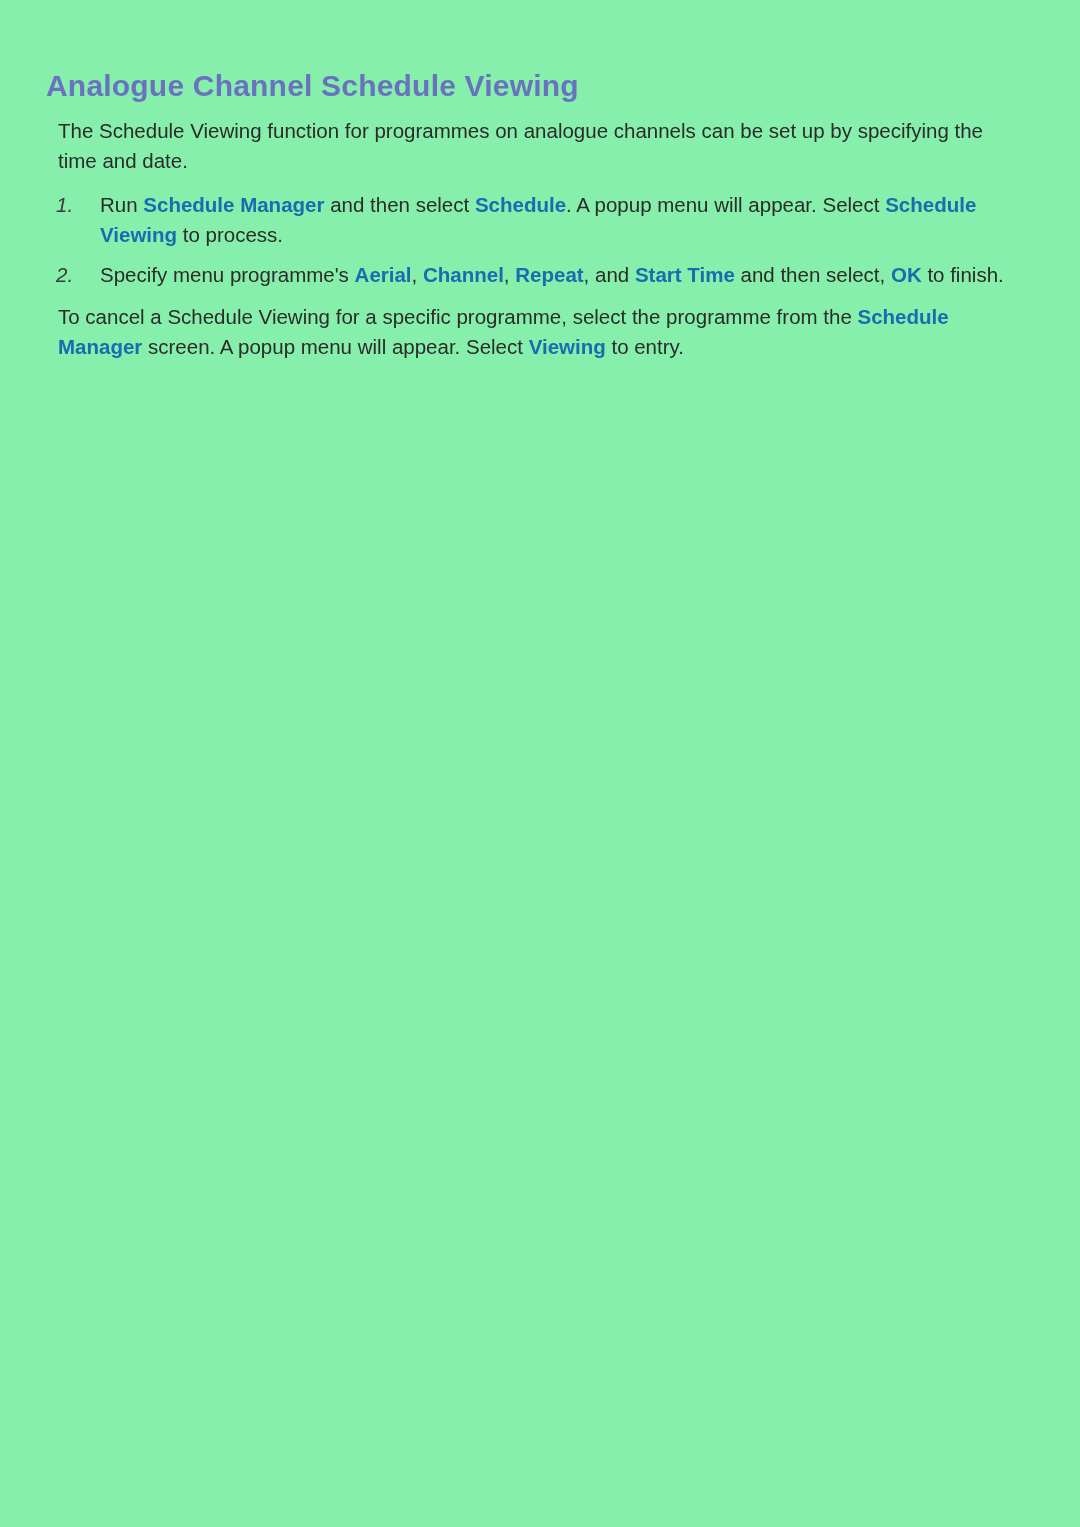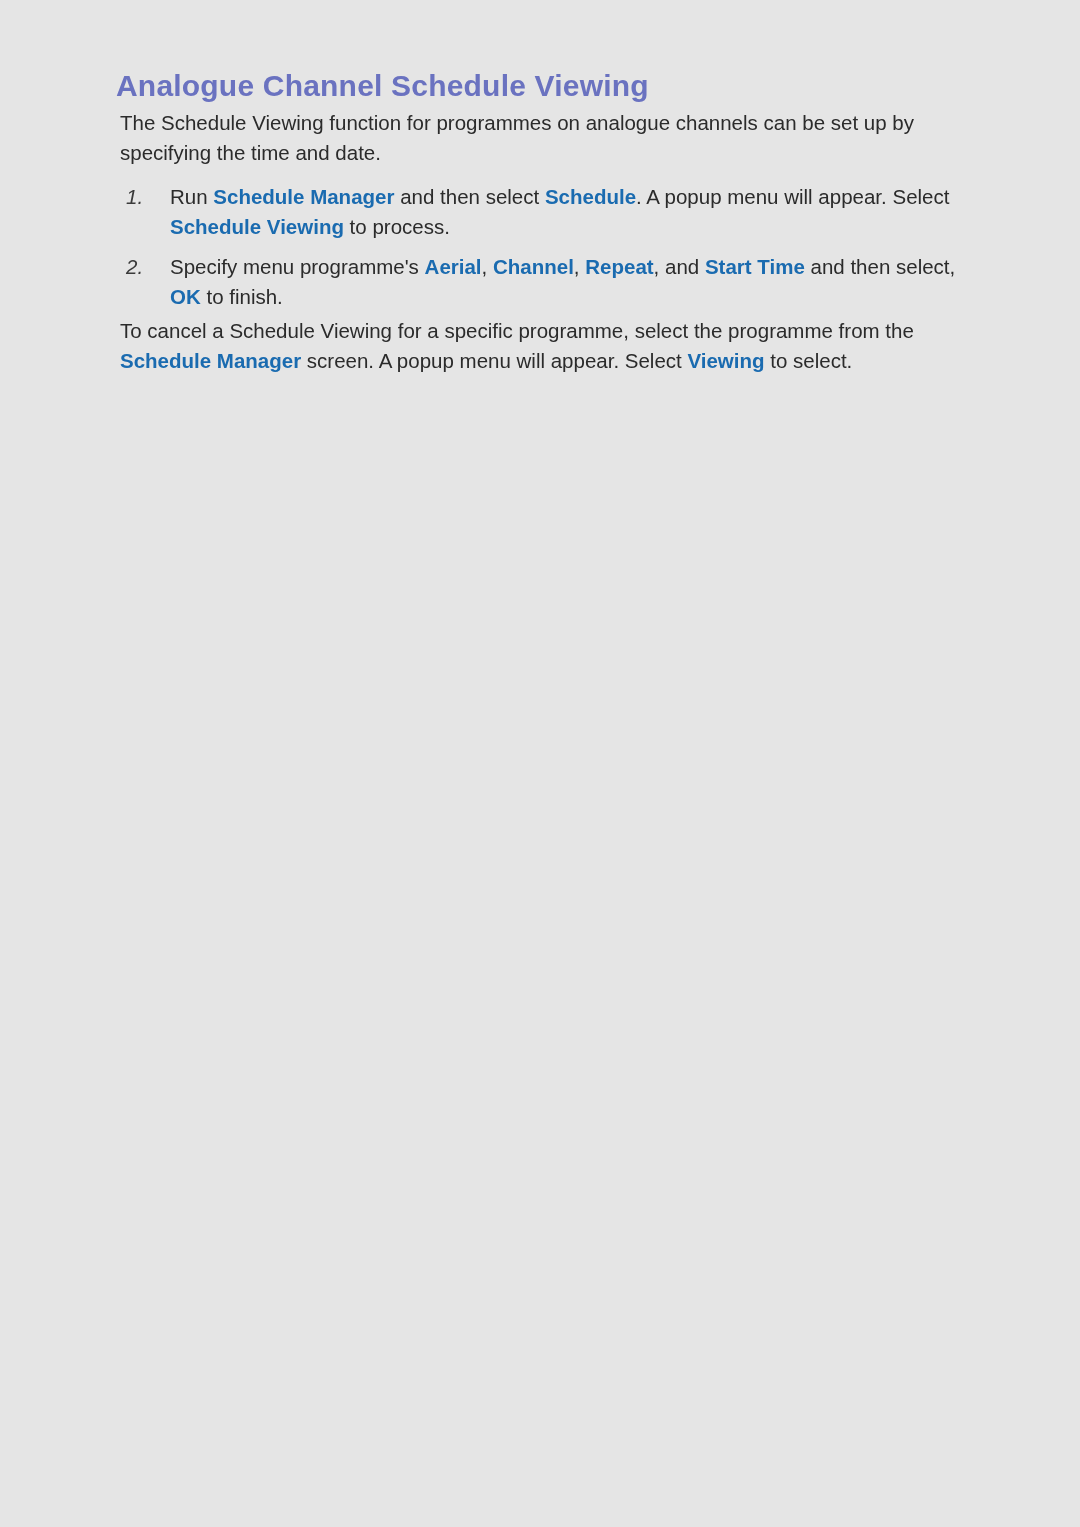--- a/index.html
+++ b/index.html
@@ -12,43 +12,43 @@
     height: 1527px;
     font-family: "Liberation Sans", sans-serif;
     color: #2b2b2b;
     overflow: hidden;
   }
 
   .page {
     position: relative;
     width: 1080px;
     height: 1527px;
-    background: #e5e5e5;
+    background: #86efac;
     box-sizing: border-box;
-    padding: 0 116px;
+    padding: 0 46px;
   }
 
   h2.section-heading {
     font-size: 30px;
     font-weight: bold;
     color: #6a72c0;
     letter-spacing: 0.2px;
     margin: 0;
     line-height: 1.2;
   }
 
   .heading-1 { padding-top: 68px; }
   .heading-2 { padding-top: 60px; }
   .heading-3 { padding-top: 62px; }
 
   p.body-text {
     font-size: 20.5px;
     line-height: 30px;
     color: #2b2b2b;
-    margin: 4px;
+    margin: 12px;
     max-width: 925px;
   }
 
   .para-after-heading { margin-top: 29px; }
 
   ol.steps {
     list-style: none;
     margin: 14px 0 0 0;
     padding: 0;
   }
@@ -89,17 +89,17 @@
 
   <p class="body-text para-after-heading"><span>The Schedule Viewing function for programmes on analogue channels can be set up by specifying the time and date.</span></p>
 
   <ol class="steps">
     <li><span class="step-num">1.</span><span>Run </span><span class="hl">Schedule Manager</span><span> and then select </span><span class="hl">Schedule</span><span>. A popup menu will appear. Select </span><span class="hl">Schedule Viewing</span><span> to process.</span></li>
 
     <li><span class="step-num">2.</span><span>Specify menu programme's </span><span class="hl">Aerial</span><span>, </span><span class="hl">Channel</span><span>, </span><span class="hl">Repeat</span><span>, and </span><span class="hl">Start Time</span><span> and then select, </span><span class="hl">OK</span><span> to finish.</span></li>
   </ol>
 
 
-  <p class="body-text para-after-heading"><span>To cancel a Schedule Viewing for a specific programme, select the programme from the </span><span class="hl">Schedule Manager</span><span> screen. A popup menu will appear. Select </span><span class="hl">Viewing</span><span> to select.</span></p>
+  <p class="body-text para-after-heading"><span>To cancel a Schedule Viewing for a specific programme, select the programme from the </span><span class="hl">Schedule Manager</span><span> screen. A popup menu will appear. Select </span><span class="hl">Viewing</span><span> to entry.</span></p>
 
 
 
 </div>
 
 </body></html>

